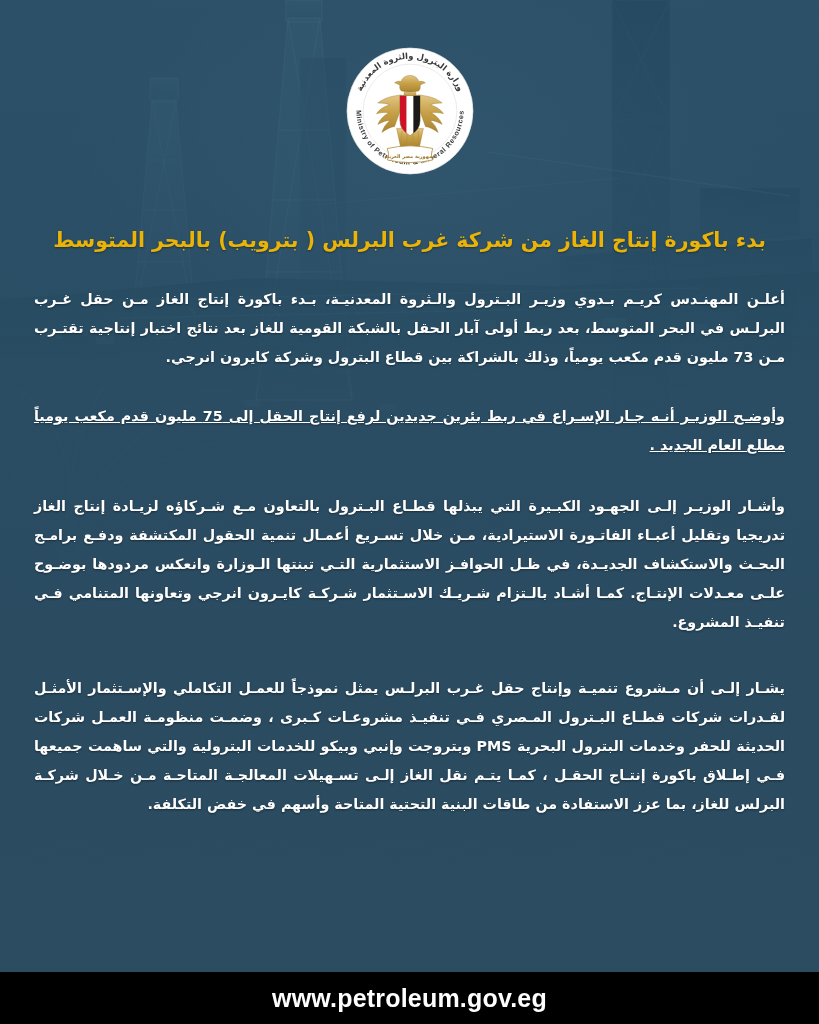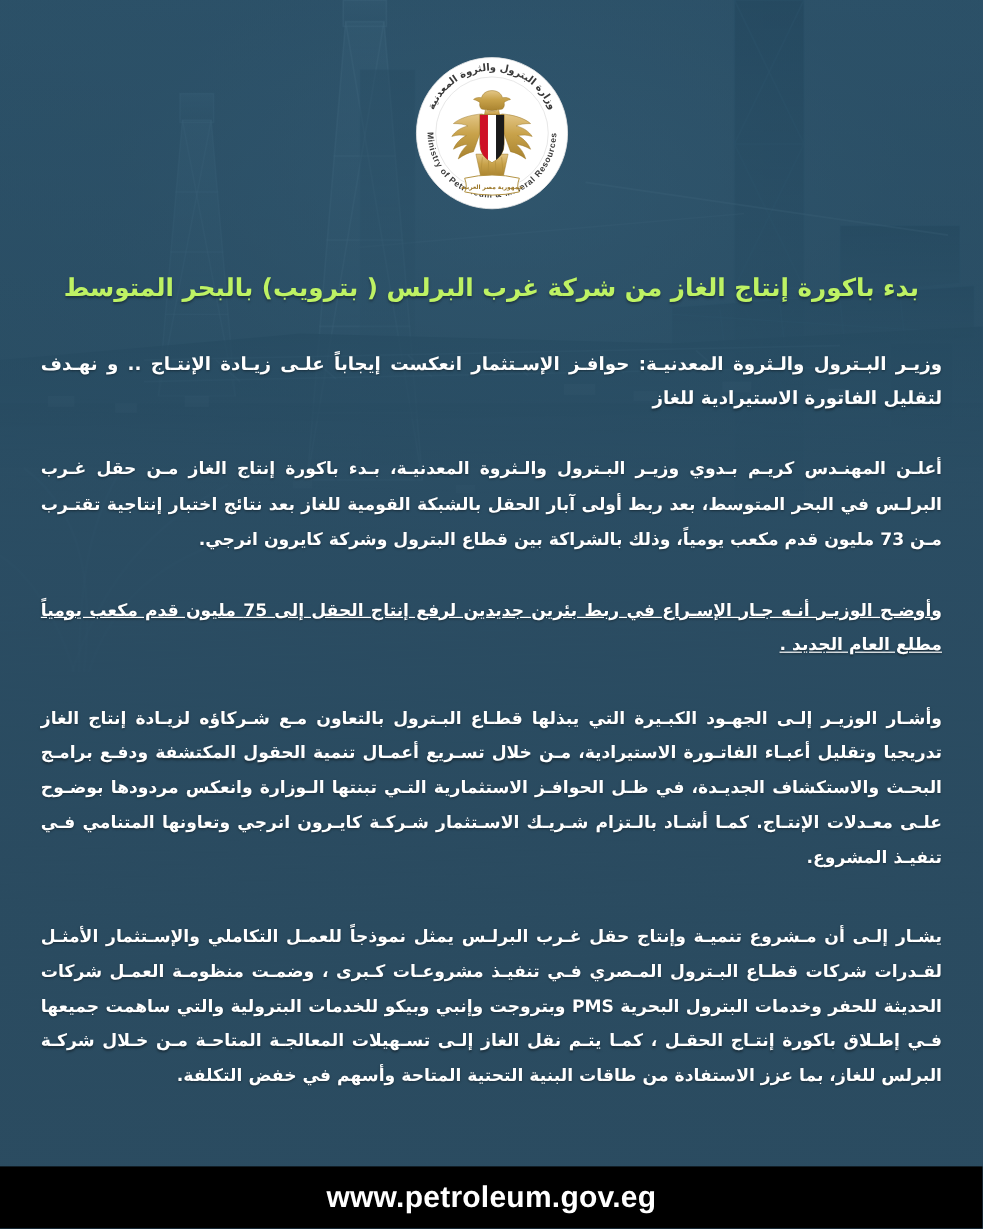--- a/index.html
+++ b/index.html
@@ -80,21 +80,21 @@
   .logo {
     width: 134px;
     height: 134px;
     position: relative;
   }
   .logo svg { width: 100%; height: 100%; display: block; }
 
   .headline {
     flex: none;
     text-align: center;
-    color: #bef264;
+    color: #eab308;
     font-size: 20.5px;
     font-weight: 700;
     line-height: 1.42;
     letter-spacing: 0.1px;
     padding: 0 52px;
     margin-top: 4px;
     text-shadow: 0 1px 2px rgba(0,0,0,.35);
   }
 
   .subhead {
@@ -330,21 +330,20 @@
           </g>
 
           <path d="M66 156 q34 -8 68 0 q-4 11 0 17 q-34 8 -68 0 q4 -6 0 -17 z" fill="#ffffff" stroke="#b08f3c" stroke-width="1.2"></path>
           <text x="100" y="170" font-size="7.4" font-weight="bold" fill="#9b7728" text-anchor="middle" font-family="'DejaVu Sans','Liberation Sans',sans-serif">جمهورية مصر العربية</text>
         </svg>
       </div>
     </div>
 
     <h1 class="headline">بدء باكورة إنتاج الغاز من شركة غرب البرلس ( بترويب) بالبحر المتوسط</h1>
 
-    <h2 class="subhead">وزيـر البـترول والـثروة المعدنيـة: حوافـز الإسـتثمار انعكست إيجاباً علـى زيـادة الإنتـاج .. و نهـدف لتقليل الفاتورة الاستيرادية للغاز</h2>
 
     <div class="body-area">
       <p class="para para-1">أعلـن المهنـدس كريـم بـدوي وزيـر البـترول والـثروة المعدنيـة، بـدء باكورة إنتاج الغاز مـن حقل غـرب البرلـس في البحر المتوسط، بعد ربط أولى آبار الحقل بالشبكة القومية للغاز بعد نتائج اختبار إنتاجية تقتـرب مـن 73 مليون قدم مكعب يومياً، وذلك بالشراكة بين قطاع البترول وشركة كايرون انرجي.</p>
       <p class="para para-2">وأوضـح الوزيـر أنـه جـار الإسـراع في ربط بئرين جديدين لرفع إنتاج الحقل إلى 75 مليون قدم مكعب يومياً مطلع العام الجديد .</p>
       <p class="para para-3">وأشـار الوزيـر إلـى الجهـود الكبـيرة التي يبذلها قطـاع البـترول بالتعاون مـع شـركاؤه لزيـادة إنتاج الغاز تدريجيا وتقليل أعبـاء الفاتـورة الاستيرادية، مـن خلال تسـريع أعمـال تنمية الحقول المكتشفة ودفـع برامـج البحـث والاستكشاف الجديـدة، في ظـل الحوافـز الاستثمارية التـي تبنتها الـوزارة وانعكس مردودها بوضـوح علـى معـدلات الإنتـاج. كمـا أشـاد بالـتزام شـريـك الاسـتثمار شـركـة كايـرون انرجي وتعاونها المتنامي فـي تنفيـذ المشروع.</p>
       <p class="para para-4">يشـار إلـى أن مـشروع تنميـة وإنتاج حقل غـرب البرلـس يمثل نموذجاً للعمـل التكاملي والإسـتثمار الأمثـل لقـدرات شركات قطـاع البـترول المـصري فـي تنفيـذ مشروعـات كـبرى ، وضمـت منظومـة العمـل شركات الحديثة للحفر وخدمات البترول البحرية PMS وبتروجت وإنبي وبيكو للخدمات البترولية والتي ساهمت جميعها فـي إطـلاق باكورة إنتـاج  الحقـل ، كمـا يتـم نقل الغاز إلـى تسـهيلات المعالجـة المتاحـة مـن خـلال شركـة البرلس للغاز، بما عزز الاستفادة من طاقات البنية التحتية المتاحة وأسهم في خفض التكلفة.</p>
     </div>
 
     <div class="footer">
       <span class="footer-url">www.petroleum.gov.eg</span>

